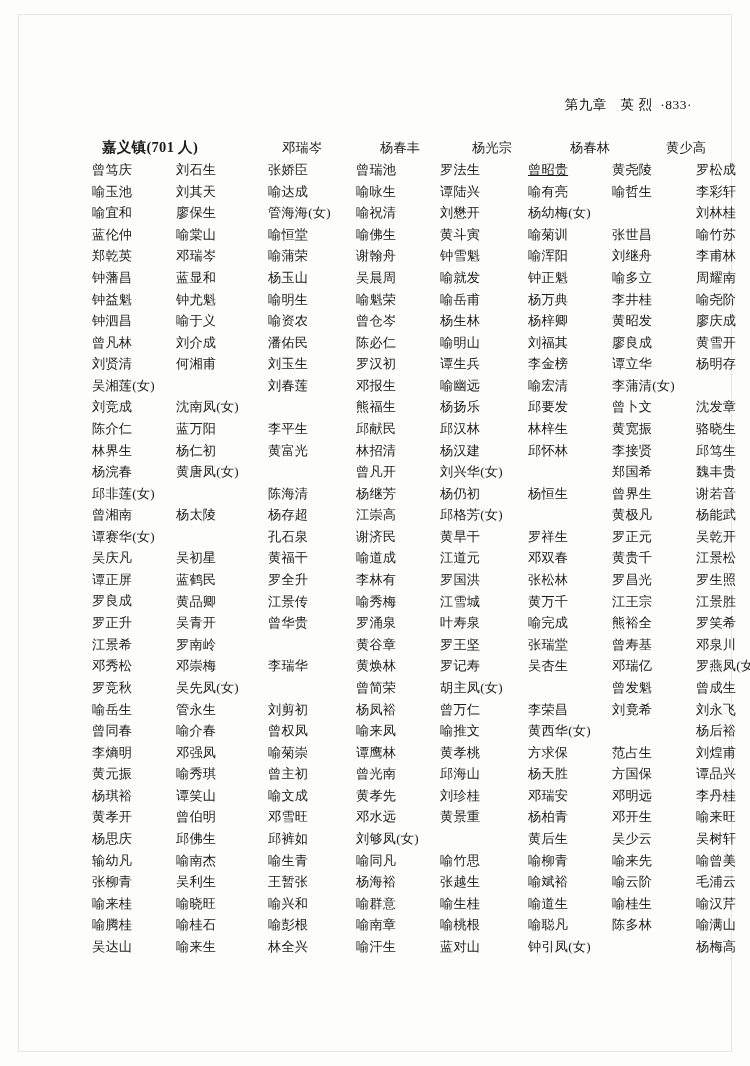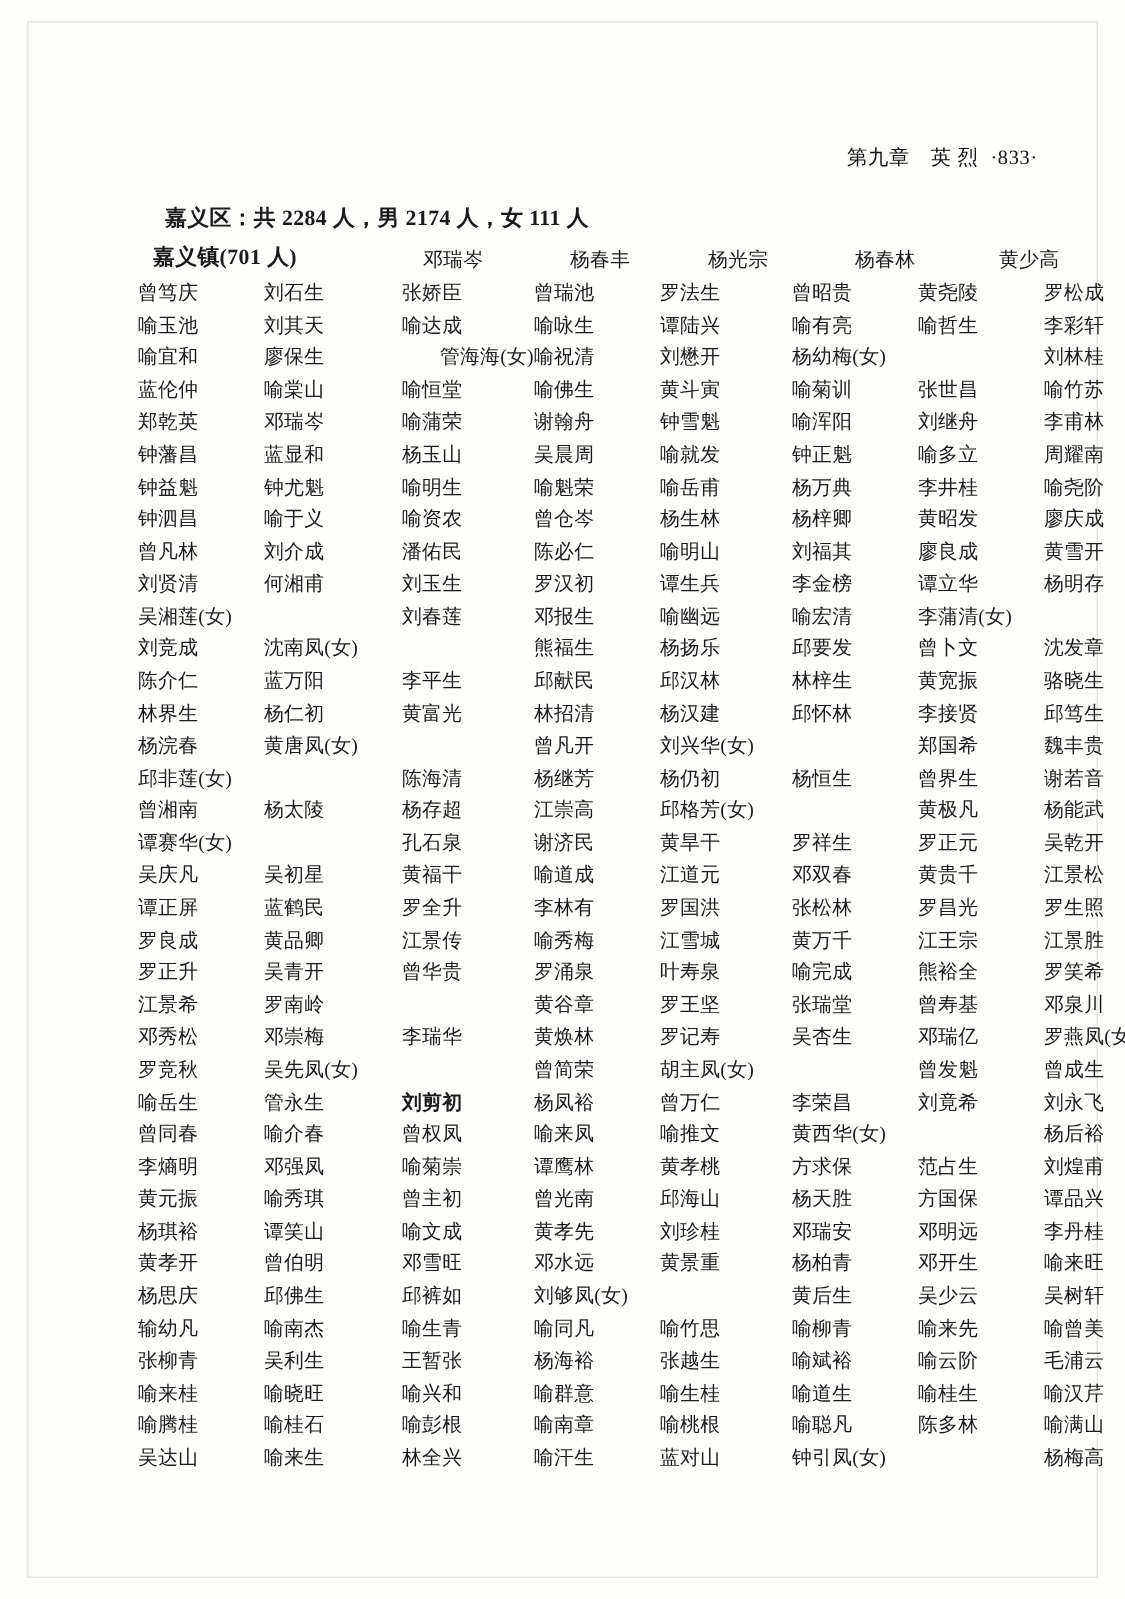--- a/index.html
+++ b/index.html
@@ -94,21 +94,20 @@
 <div class="page">
   <div class="page-frame"></div>
 
   <div class="header">
     <span class="chap">第九章</span>
     <span class="sec">英 烈</span>
     <span class="pageno">·833·</span>
   </div>
 
   <div class="content">
-    <div class="title-line">嘉义区：共 2284 人，男 2174 人，女 111 人</div>
 
     <table class="names">
       <tbody>
         <tr class="first-row">
           <td class="c0" colspan="2" style="width:190px;">
             <span class="sub-title" style="display:inline-block;margin-left:10px;">嘉义镇(701 人)</span>
           </td>
           <td class="c2">邓瑞岑</td>
           <td class="c3">杨春丰</td>
           <td class="c4">杨光宗</td>
@@ -120,38 +119,38 @@
     </table>
 
     <table class="names" id="main-table">
       <tbody id="main-body">
           <tr class="row-title-gap">
             <td style="width: 84px;">曾笃庆</td>
             <td style="width: 92px;">刘石生</td>
             <td style="width: 88px;">张娇臣</td>
             <td style="width: 84px;">曾瑞池</td>
             <td style="width: 88px;">罗法生</td>
-            <td style="width: 84px;">曾昭贵</td>
+            <td style="width: 84px; text-decoration: underline;">曾昭贵</td>
             <td style="width: 84px;">黄尧陵</td>
             <td style="width: 84px;">罗松成</td>
           </tr>
           <tr>
             <td style="width: 84px;">喻玉池</td>
             <td style="width: 92px;">刘其天</td>
             <td style="width: 88px;">喻达成</td>
             <td style="width: 84px;">喻咏生</td>
             <td style="width: 88px;">谭陆兴</td>
             <td style="width: 84px;">喻有亮</td>
             <td style="width: 84px;">喻哲生</td>
             <td style="width: 84px;">李彩轩</td>
           </tr>
           <tr>
             <td style="width: 84px;">喻宜和</td>
             <td style="width: 92px;">廖保生</td>
-            <td style="width: 88px; text-align: right;">管海海(女)</td>
+            <td style="width: 88px;">管海海(女)</td>
             <td style="width: 84px;">喻祝清</td>
             <td style="width: 88px;">刘懋开</td>
             <td style="width: 84px;">杨幼梅(女)</td>
             <td style="width: 84px;"></td>
             <td style="width: 84px;">刘林桂</td>
           </tr>
           <tr>
             <td style="width: 84px;">蓝伦仲</td>
             <td style="width: 92px;">喻棠山</td>
             <td style="width: 88px;">喻恒堂</td>
@@ -315,21 +314,21 @@
             <td style="width: 84px;">谭正屏</td>
             <td style="width: 92px;">蓝鹤民</td>
             <td style="width: 88px;">罗全升</td>
             <td style="width: 84px;">李林有</td>
             <td style="width: 88px;">罗国洪</td>
             <td style="width: 84px;">张松林</td>
             <td style="width: 84px;">罗昌光</td>
             <td style="width: 84px;">罗生照</td>
           </tr>
           <tr>
-            <td style="width: 84px;">罗良成</td>
+            <td style="width: 84px; font-family: Liberation Mono, monospace;">罗良成</td>
             <td style="width: 92px;">黄品卿</td>
             <td style="width: 88px;">江景传</td>
             <td style="width: 84px;">喻秀梅</td>
             <td style="width: 88px;">江雪城</td>
             <td style="width: 84px;">黄万千</td>
             <td style="width: 84px;">江王宗</td>
             <td style="width: 84px;">江景胜</td>
           </tr>
           <tr>
             <td style="width: 84px;">罗正升</td>
@@ -367,21 +366,21 @@
             <td style="width: 88px;"></td>
             <td style="width: 84px;">曾简荣</td>
             <td style="width: 88px;">胡主凤(女)</td>
             <td style="width: 84px;"></td>
             <td style="width: 84px;">曾发魁</td>
             <td style="width: 84px;">曾成生</td>
           </tr>
           <tr>
             <td style="width: 84px;">喻岳生</td>
             <td style="width: 92px;">管永生</td>
-            <td style="width: 88px; font-weight: bold;">刘剪初</td>
+            <td style="width: 88px;">刘剪初</td>
             <td style="width: 84px;">杨凤裕</td>
             <td style="width: 88px;">曾万仁</td>
             <td style="width: 84px;">李荣昌</td>
             <td style="width: 84px;">刘竟希</td>
             <td style="width: 84px;">刘永飞</td>
           </tr>
           <tr>
             <td style="width: 84px;">曾同春</td>
             <td style="width: 92px;">喻介春</td>
             <td style="width: 88px;">曾权凤</td>

